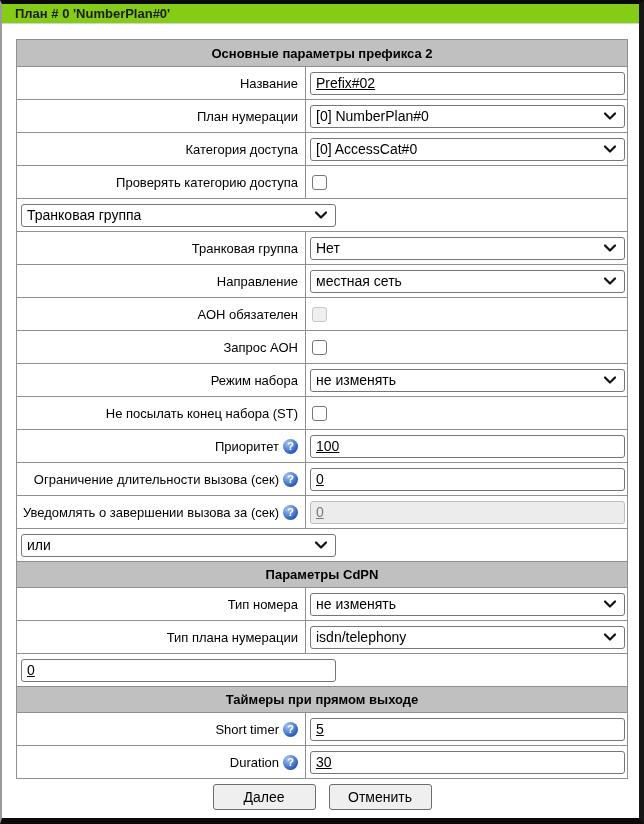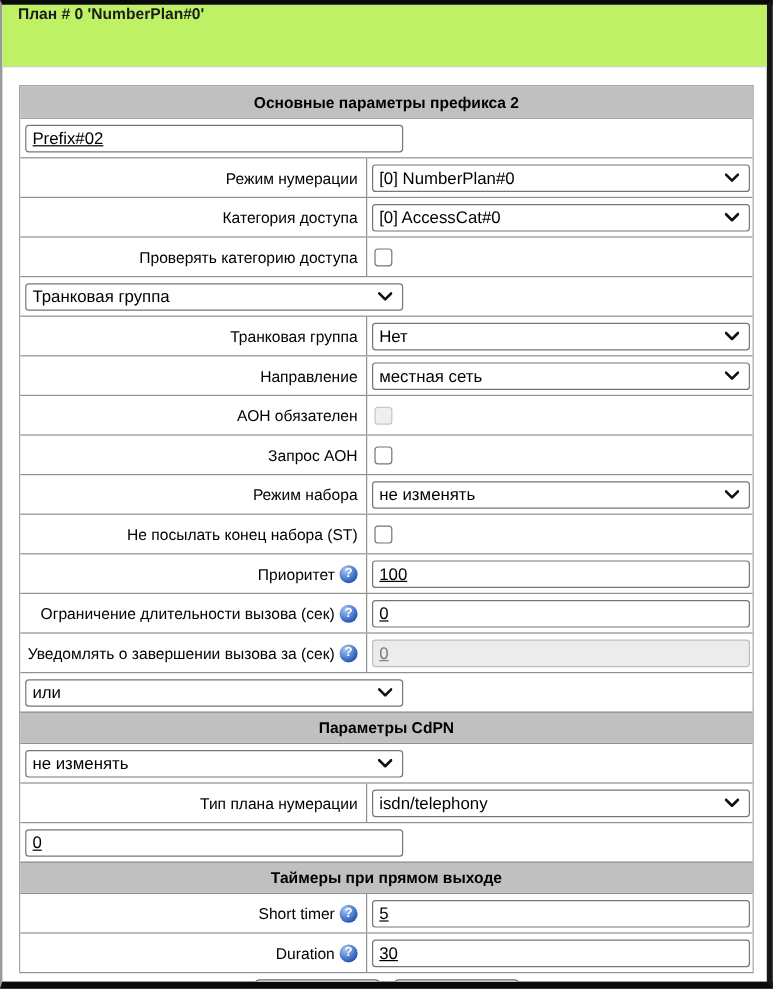--- a/index.html
+++ b/index.html
@@ -7,25 +7,25 @@
   body {
     font-family: "Liberation Sans", sans-serif;
     background: #ffffff;
     border-top: 4px solid #0a0a0a;
     border-bottom: 6px solid #0a0a0a;
     border-right: 5px solid #161616;
     border-left: 2px solid #9a9a9a;
     overflow: hidden;
   }
   .title-bar {
-    height: 52px;
-    background: #bef264;
+    height: 20px;
+    background: #84cc16;
     border-bottom: 1px solid #d2d2d2;
     display: flex;
-    align-items: flex-start;
+    align-items: center;
     padding-left: 13px;
   }
   .title-bar .title {
     font-size: 13px;
     font-weight: bold;
     color: #1c1c1c;
   }
   .form-table {
     margin: 15px 0 0 14px;
     width: 612px;
@@ -156,28 +156,31 @@
   <span class="title">План # 0 'NumberPlan#0'</span>
 </div>
 
 <div class="form-table">
 
   <div class="sect-header">
     <span>Основные параметры префикса 2</span>
   </div>
 
   <div class="row">
+    <div class="cell-label">
+        <span class="lbl">Название</span>
+      </div>
     <div class="cell-field">
       <input class="txt" type="text" value="Prefix#02" style="">
     </div>
   </div>
 
   <div class="row">
     <div class="cell-label">
-        <span class="lbl">Режим нумерации</span>
+        <span class="lbl">План нумерации</span>
       </div>
     <div class="cell-field">
       <div class="select">
         <span class="select-value">[0] NumberPlan#0</span>
         <svg class="chev" viewBox="0 0 12 8" width="12" height="8">
             <path d="M1 1.5 L6 6.5 L11 1.5" fill="none" stroke="#111" stroke-width="2.2" stroke-linecap="round" stroke-linejoin="round"></path>
           </svg>
       </div>
     </div>
   </div>
@@ -324,20 +327,23 @@
           </svg>
       </div>
     </div>
   </div>
 
   <div class="sect-header">
     <span>Параметры CdPN</span>
   </div>
 
   <div class="row">
+    <div class="cell-label">
+        <span class="lbl">Тип номера</span>
+      </div>
     <div class="cell-field">
       <div class="select">
         <span class="select-value">не изменять</span>
         <svg class="chev" viewBox="0 0 12 8" width="12" height="8">
             <path d="M1 1.5 L6 6.5 L11 1.5" fill="none" stroke="#111" stroke-width="2.2" stroke-linecap="round" stroke-linejoin="round"></path>
           </svg>
       </div>
     </div>
   </div>
 

